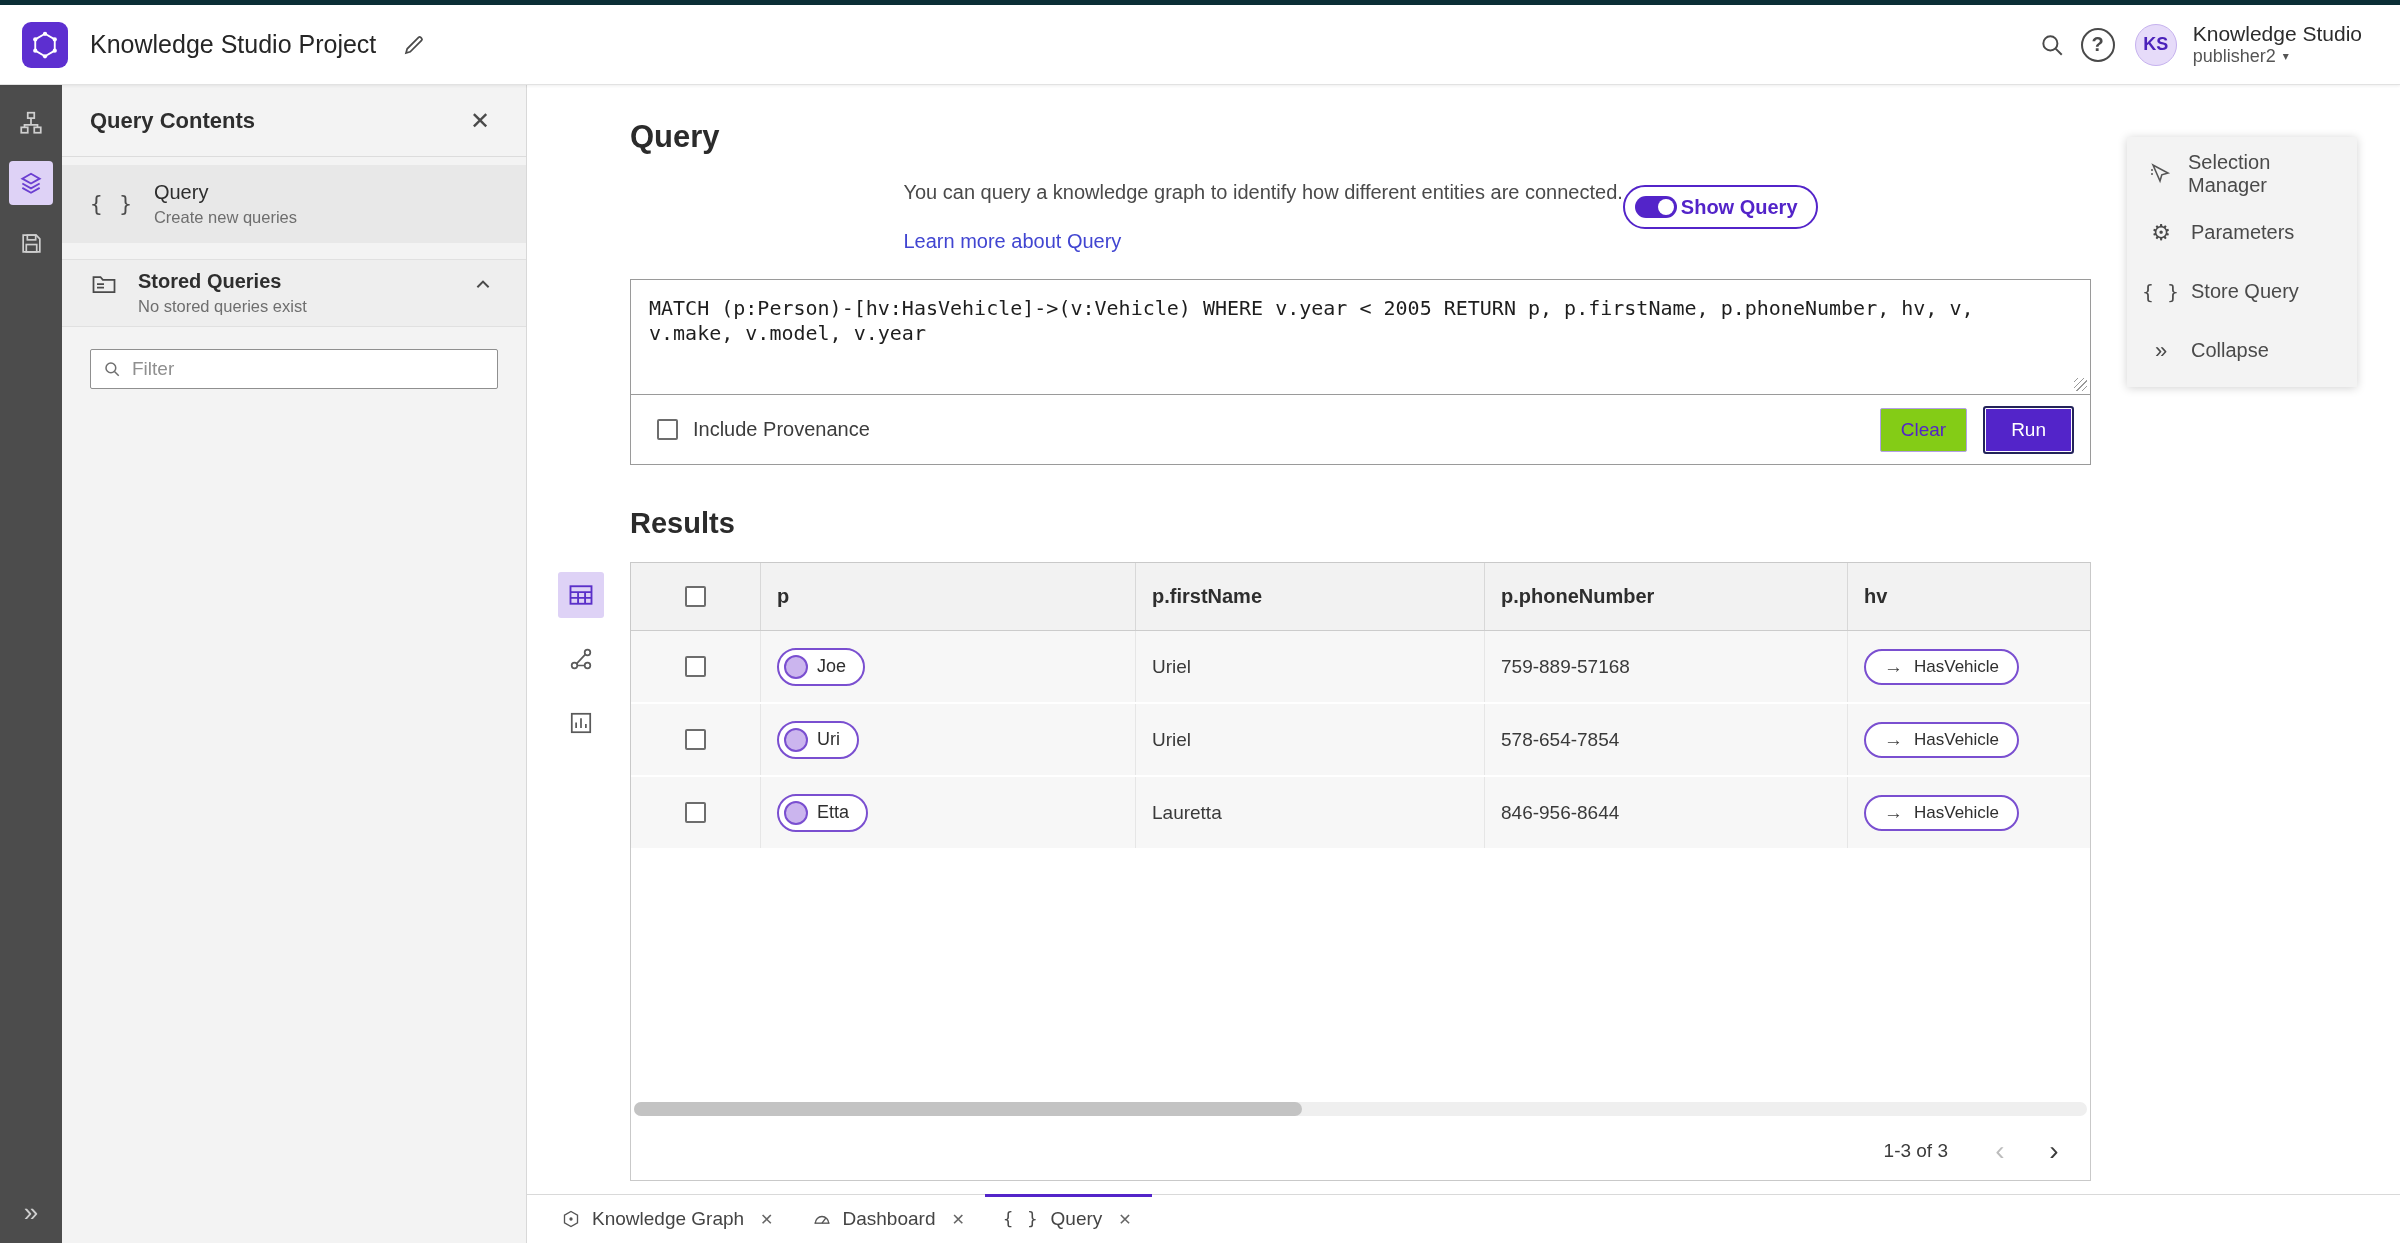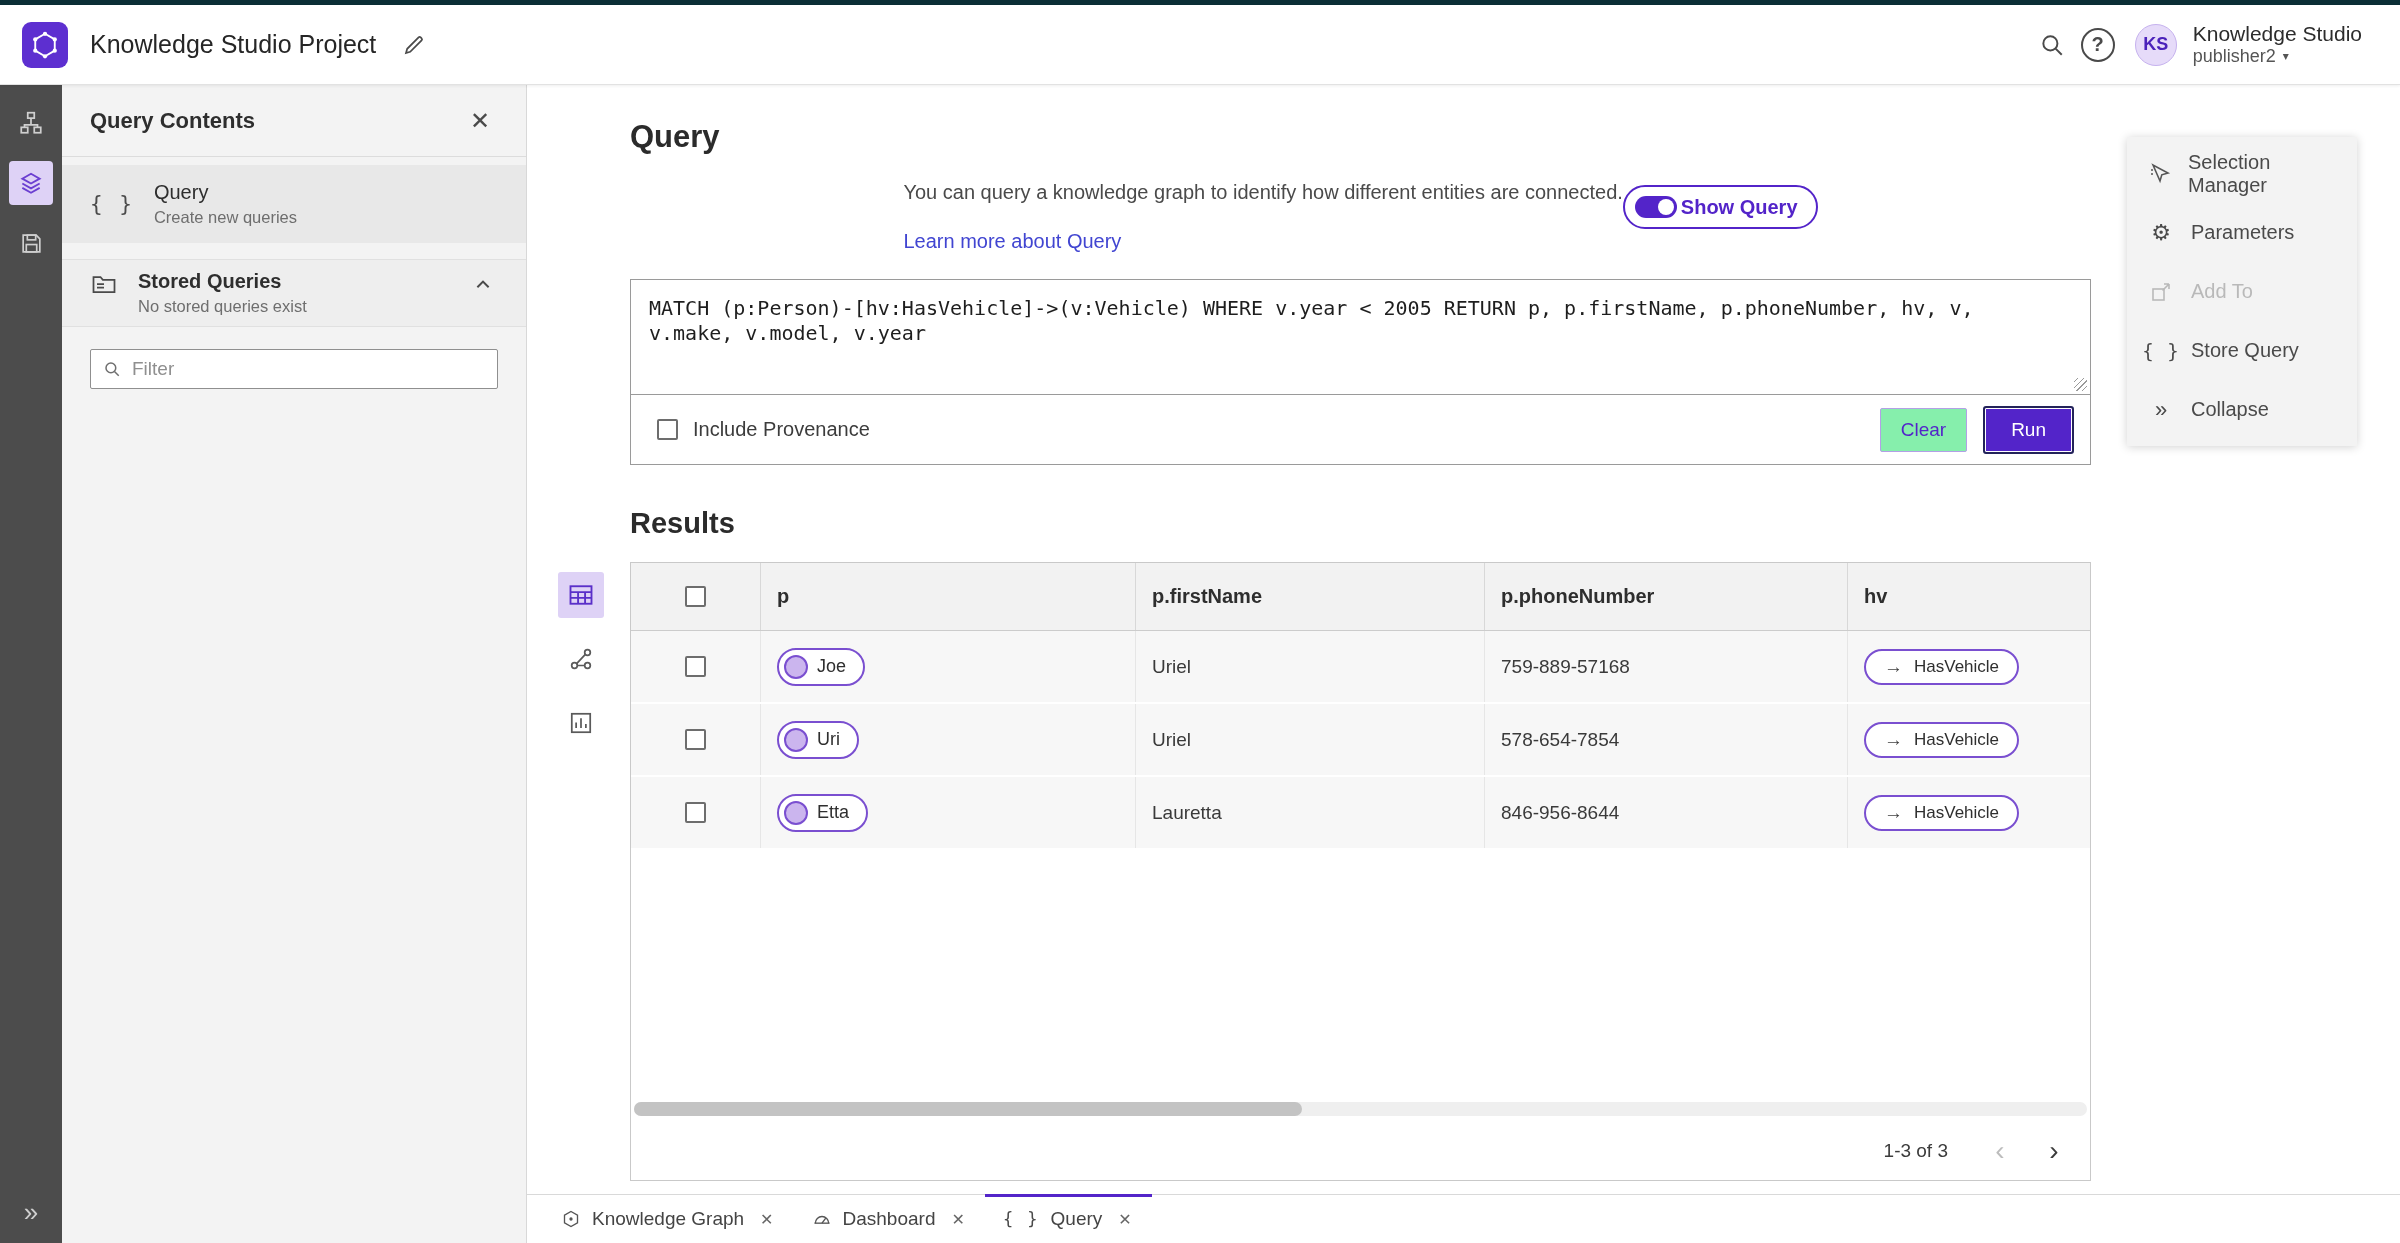--- a/index.html
+++ b/index.html
@@ -77,21 +77,21 @@
 
   .query-box{width:1461px;margin-top:26px;border:1px solid #9a9a9a;background:#fff}
   .query-text{font-family:"DejaVu Sans Mono",monospace;font-size:20px;line-height:25px;color:#1e1e1e;
               padding:16px 60px 16px 18px;height:114px;position:relative;white-space:pre-wrap;word-break:break-word}
   .query-text::after{content:"";position:absolute;right:3px;bottom:3px;width:13px;height:13px;
       background:repeating-linear-gradient(-45deg,transparent,transparent 3px,#9a9a9a 3px,#9a9a9a 4px)}
   .query-actions{border-top:1px solid #9a9a9a;height:70px;display:flex;align-items:center;padding:0 16px 0 26px}
   .cb{appearance:none;-webkit-appearance:none;width:21px;height:21px;border:2px solid #6d6d6d;background:#fff;border-radius:2px}
   .include-prov{display:flex;align-items:center;gap:15px;font-size:20px;color:#3c3c3c}
   .qa-spacer{flex:1}
-  .btn-clear{height:44px;padding:0 20px;background:#86efac;border:1px solid #b3a0e6;color:var(--accent);font-size:19px;border-radius:2px}
+  .btn-clear{height:44px;padding:0 20px;background:#84cc16;border:1px solid #b3a0e6;color:var(--accent);font-size:19px;border-radius:2px}
   .btn-run{height:48px;padding:0 26px;background:var(--accent);color:#fff;font-size:19px;border:2px solid #23235a;
            border-radius:3px;margin-left:16px;box-shadow:inset 0 0 0 1px #fff}
 
   .results-title{margin-top:42px;font-size:29px;font-weight:700;color:#2b2b2b}
   .results-body{position:relative;margin-top:22px;width:1461px}
   .view-toolbar{position:absolute;left:-72px;top:10px;width:46px;display:flex;flex-direction:column;gap:18px}
   .view-btn{width:46px;height:46px;display:flex;align-items:center;justify-content:center;border-radius:3px}
   .view-btn.selected{background:var(--accent-light)}
 
   .table-card{width:1461px;height:619px;border:1px solid #c9c9c9;display:flex;flex-direction:column;background:#fff}
@@ -399,29 +399,20 @@
               <path d="M5 3 L12 19 L13.8 12.8 L20 11 Z"></path>
               <path d="M3 8 H6 M3 12 H5.2" stroke-dasharray="2 2"></path>
             </svg>
           </span>
           <span>Selection Manager</span>
         </button>
         <button class="fp-item">
           <span class="fp-icon">⚙</span>
           <span>Parameters</span>
         </button>
-        <button class="fp-item disabled">
-          <span class="fp-icon">
-            <svg width="24" height="24" viewBox="0 0 24 24" fill="none" stroke="#b9b9b9" stroke-width="1.6">
-              <rect x="4" y="9" width="11" height="11"></rect>
-              <path d="M20 4 L13.5 10.5 M20 4 H15 M20 4 V9"></path>
-            </svg>
-          </span>
-          <span>Add To</span>
-        </button>
         <button class="fp-item">
           <span class="fp-icon fp-braces">{ }</span>
           <span>Store Query</span>
         </button>
         <button class="fp-item">
           <span class="fp-icon">»</span>
           <span>Collapse</span>
         </button>
       </div>
 

